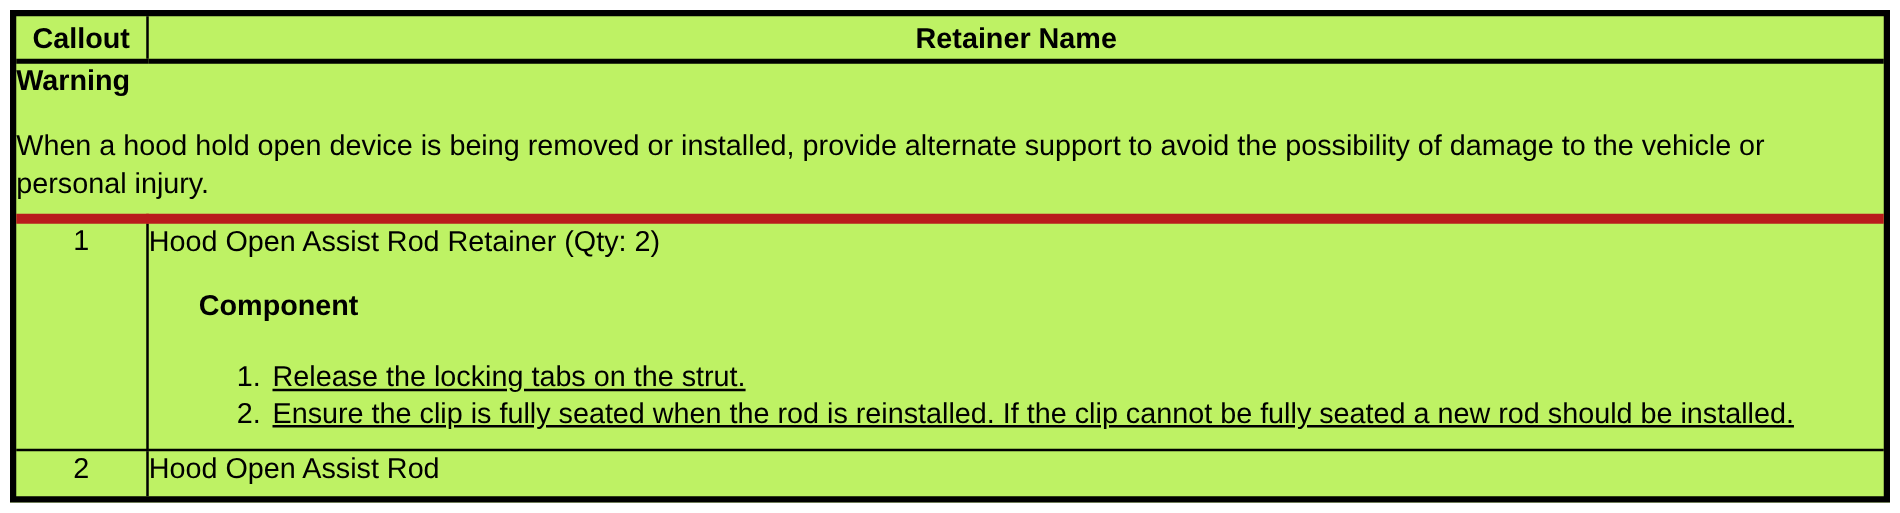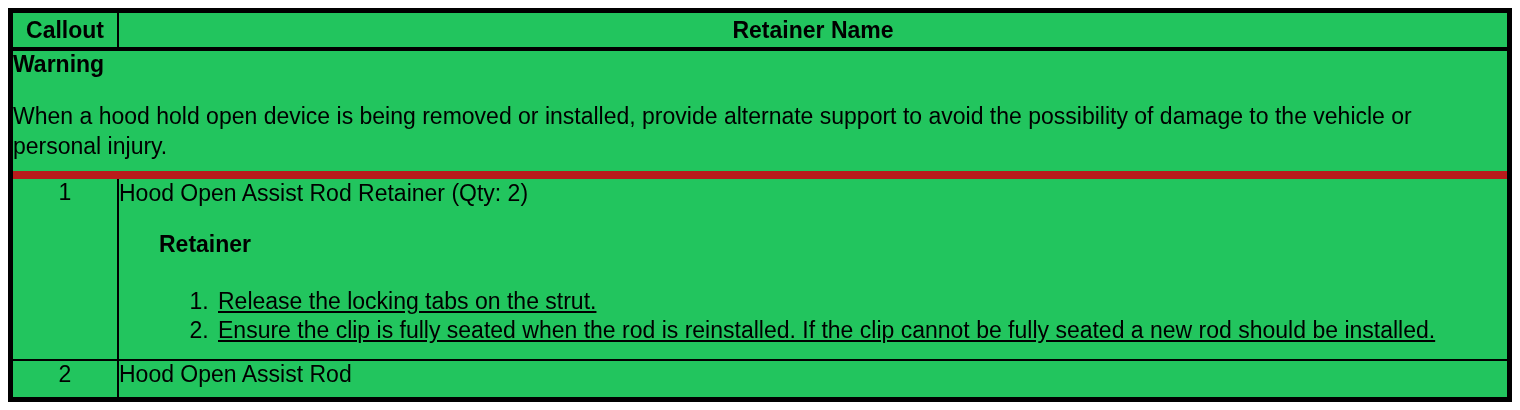--- a/index.html
+++ b/index.html
@@ -13,21 +13,21 @@
     font-size: 23px;
   }
   .table-frame {
     position: absolute;
     left: 8px;
     top: 8px;
     width: 1504px;
     height: 394px;
     box-sizing: border-box;
     border: 5px solid #000000;
-    background: #22c55e;
+    background: #bef264;
   }
   table.callout-table {
     width: 100%;
     height: 100%;
     border-collapse: collapse;
     table-layout: fixed;
   }
   table.callout-table th,
   table.callout-table td {
     padding: 0;
@@ -120,21 +120,21 @@
         <td class="warning-cell" colspan="2">
           <div class="warning-title">Warning</div>
           <p class="warning-text">When a hood hold open device is being removed or installed, provide alternate support to avoid the possibility of damage to the vehicle or personal injury.</p>
         </td>
       </tr>
 
       <tr class="component-row-1">
         <td class="callout-cell">1</td>
         <td class="component-cell">
           <div class="component-line">Hood Open Assist Rod Retainer (Qty: 2)</div>
-          <div class="procedure-heading">Retainer</div>
+          <div class="procedure-heading">Component</div>
           <ol class="procedure-steps">
             <li>Release the locking tabs on the strut.</li>
             <li>Ensure the clip is fully seated when the rod is reinstalled. If the clip cannot be fully seated a new rod should be installed.</li>
           </ol>
         </td>
       </tr>
 
       <tr class="component-row-2">
         <td class="callout-cell">2</td>
         <td class="component-cell-simple">Hood Open Assist Rod</td>

